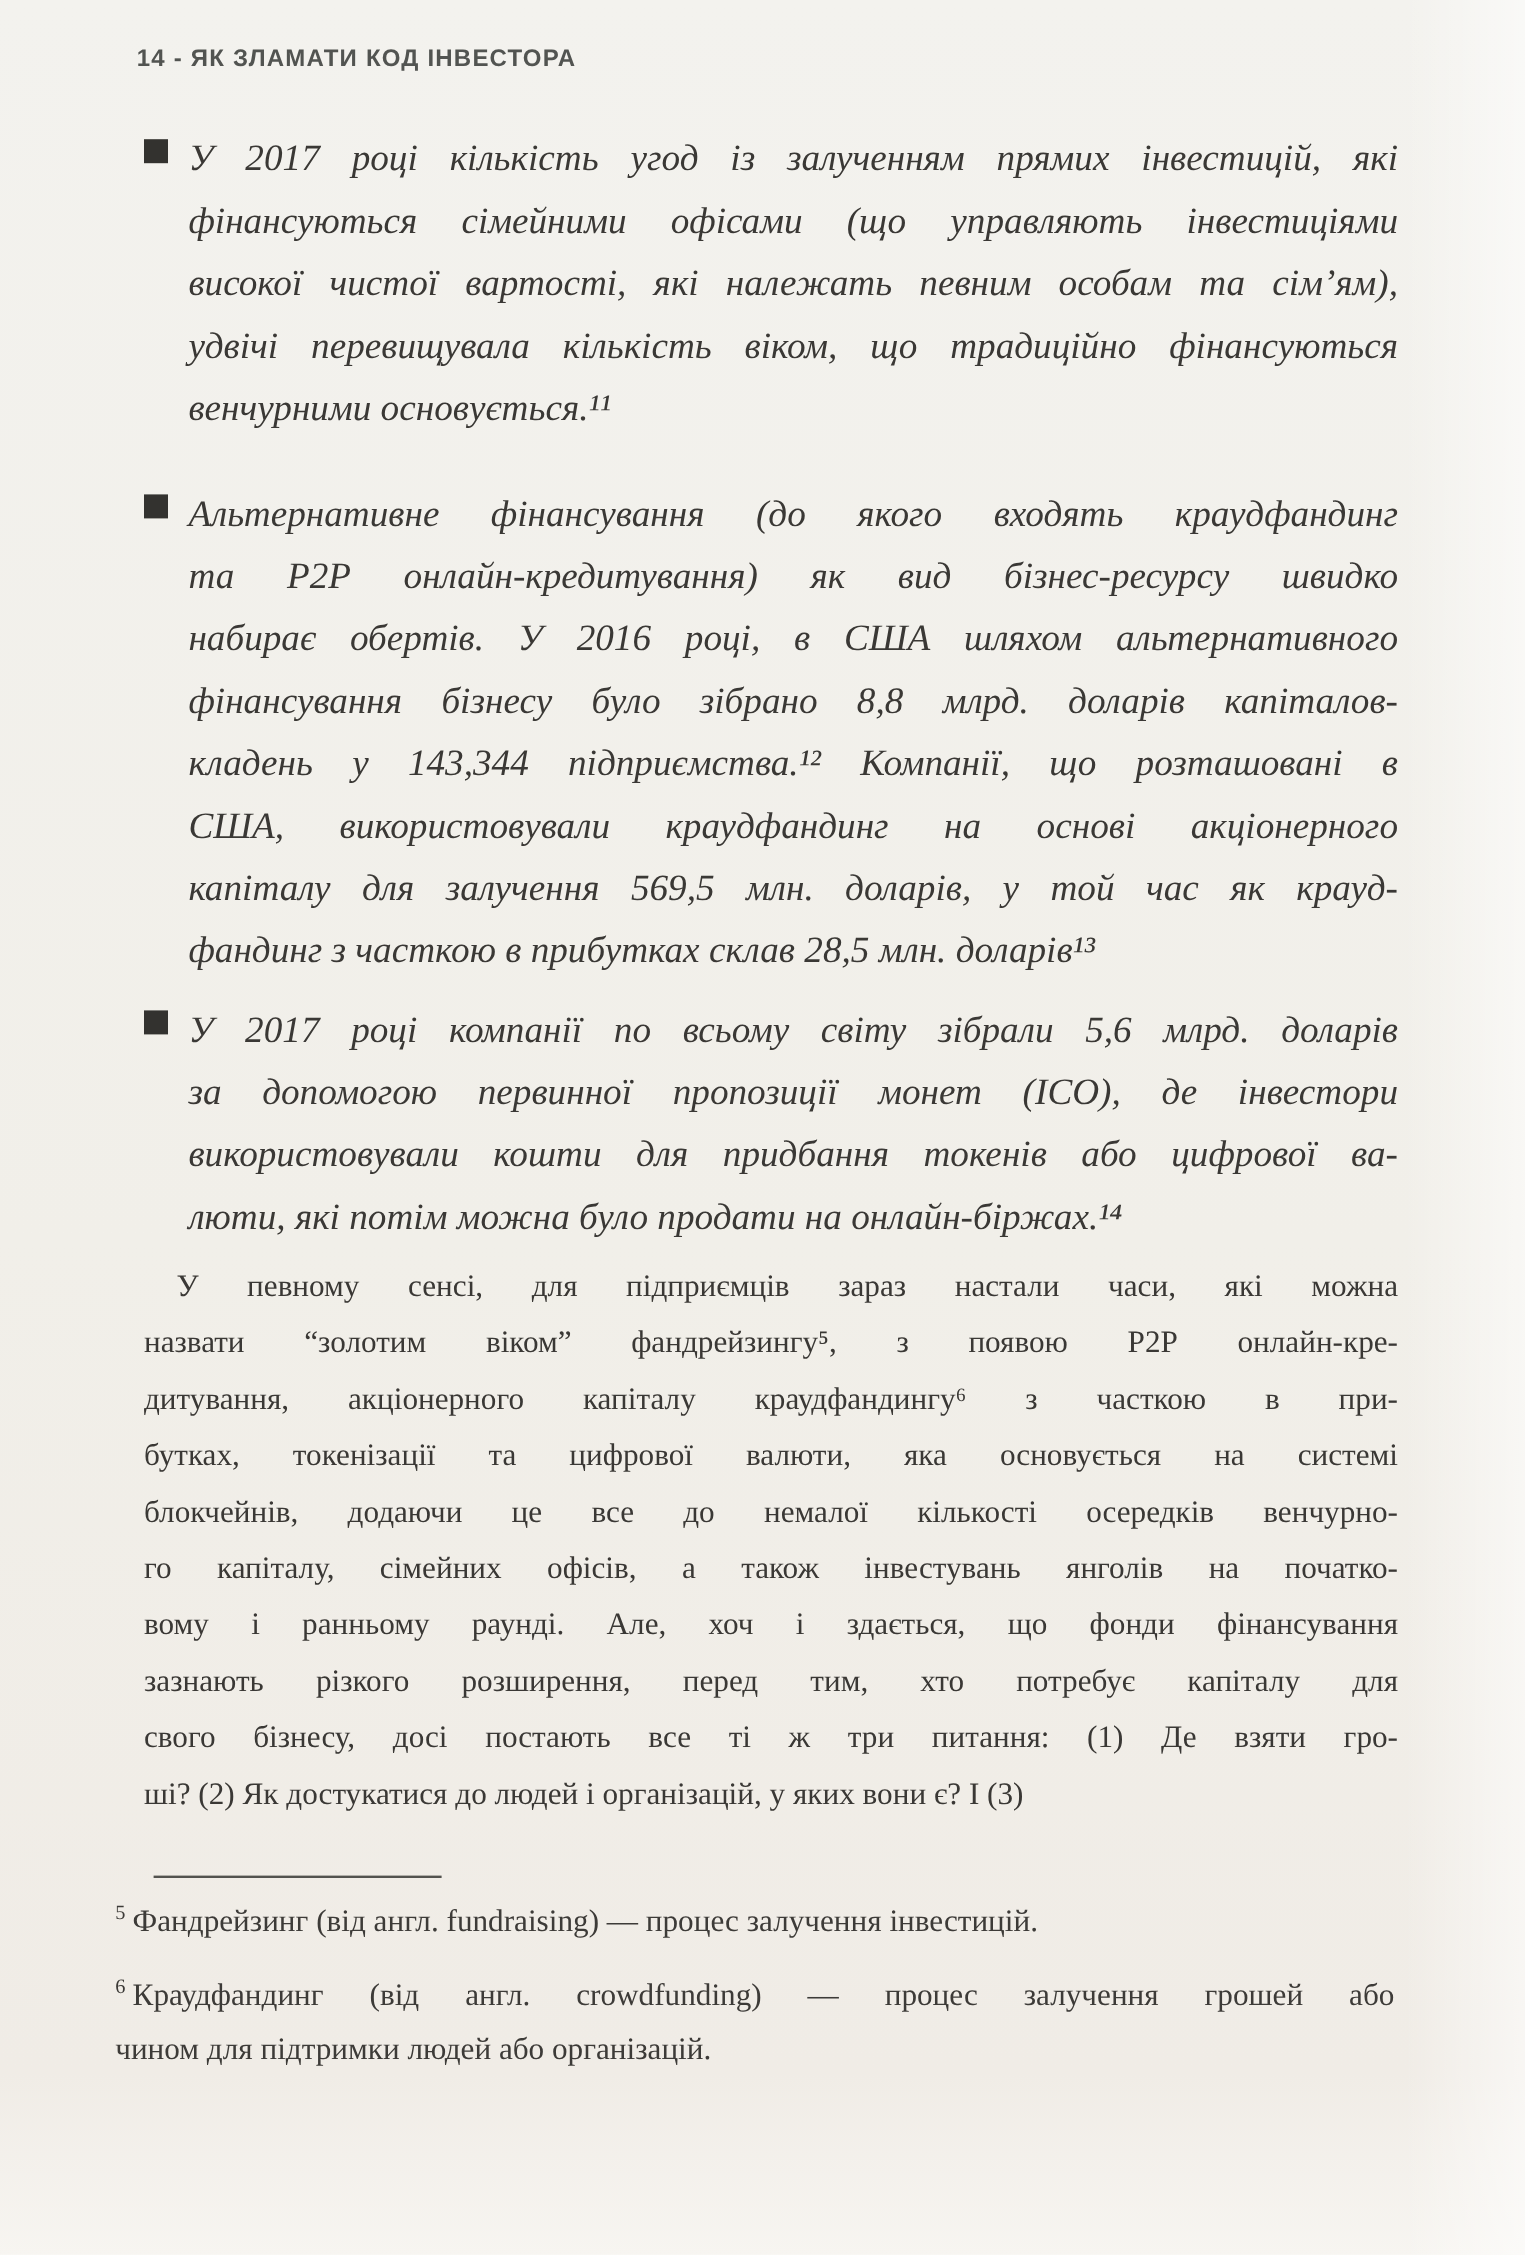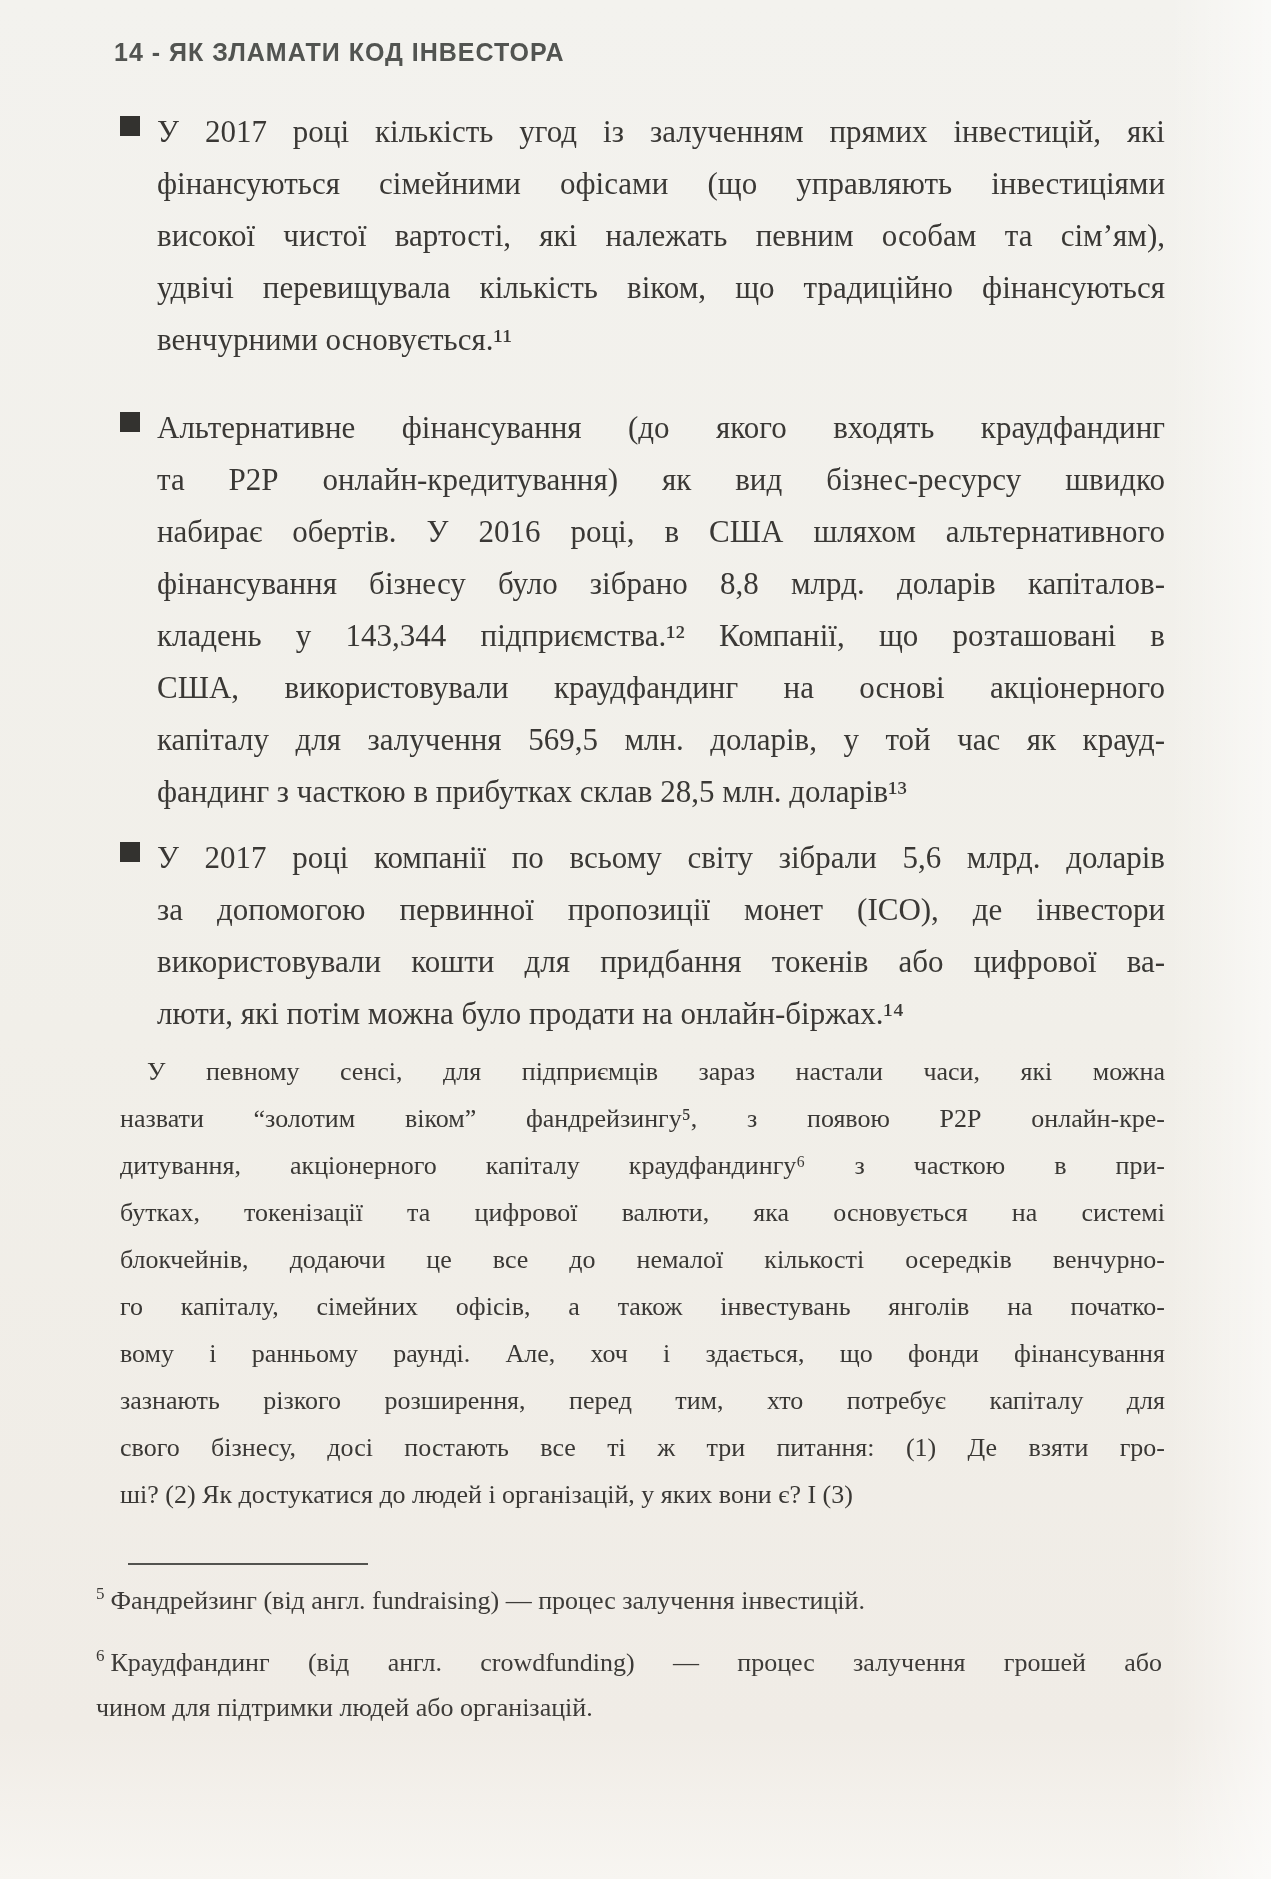--- a/index.html
+++ b/index.html
@@ -9,25 +9,25 @@
     background:
       linear-gradient(90deg, rgba(255,255,255,0.0) 0%, rgba(255,255,255,0.0) 92%, rgba(255,255,255,0.55) 100%),
       linear-gradient(180deg, #f3f2ee 0%, #f1efe9 55%, #f0ece6 92%, #f7f5f1 100%);
     font-family:"Liberation Serif","DejaVu Serif",serif;
     color:#3a3835;
     overflow:hidden;
   }
   .header {
     position:absolute; left:114px; top:38px;
     font-family:"Liberation Sans","DejaVu Sans",sans-serif;
-    font-weight:bold; font-size:25px; letter-spacing:1px;
+    font-weight:bold; font-size:20px; letter-spacing:1px;
     color:#525451;
   }
   .content { position:absolute; left:120px; top:106px; width:1045px; }
-  .bullet-item { position:relative; padding-left:37px; font-size:31px; line-height:52px; }
+  .bullet-item { position:relative; padding-left:37px; font-size:31px; line-height:52px;font-style:italic; }
   .bullet-item + .bullet-item { margin-top:0; }
   .bullet-marker {
     position:absolute; left:0; top:10px;
     width:20px; height:20px; background:#33322f; display:block;
   }
   .b1 { margin-bottom:36px; }
   .b2 { margin-bottom:14px; }
   .b3 { margin-bottom:8px; }
   .paragraph { font-size:26px; line-height:47px; }
   .line { text-align:justify; text-align-last:justify; }

